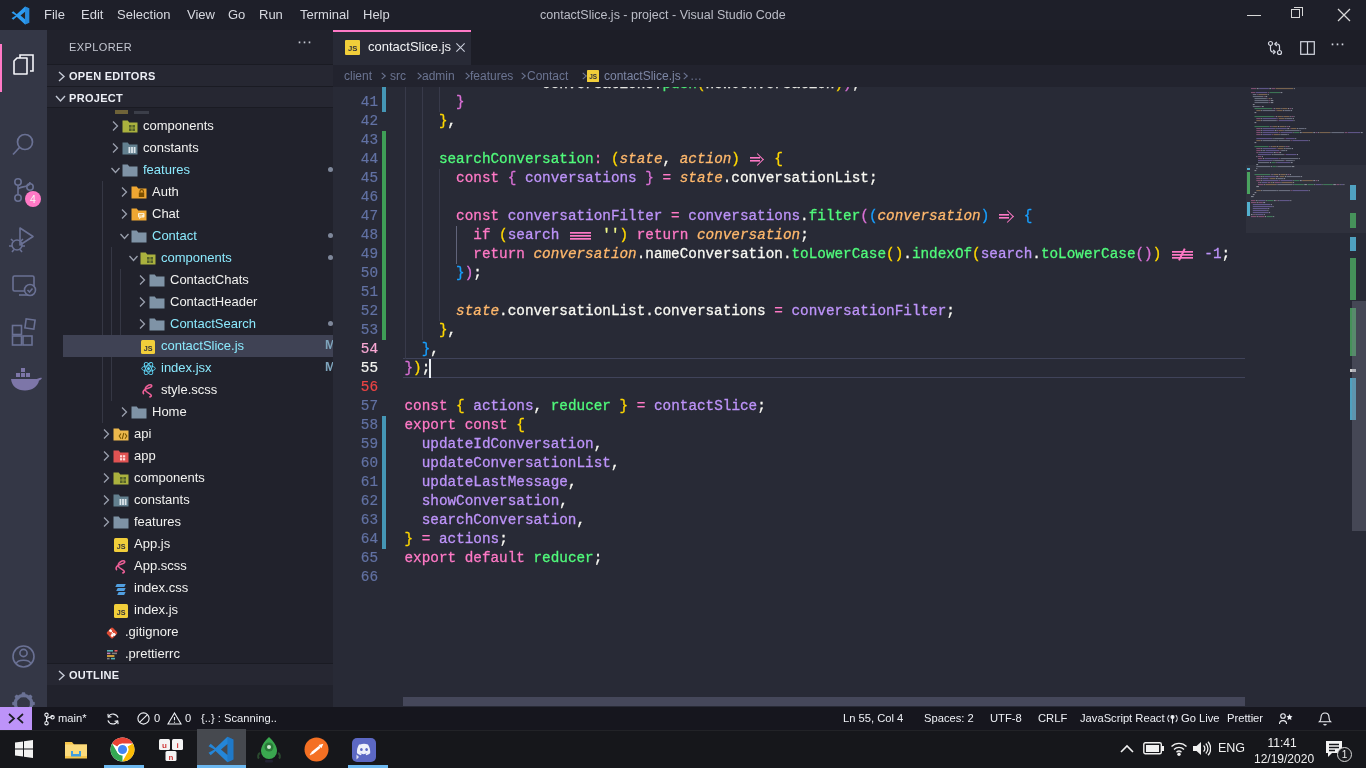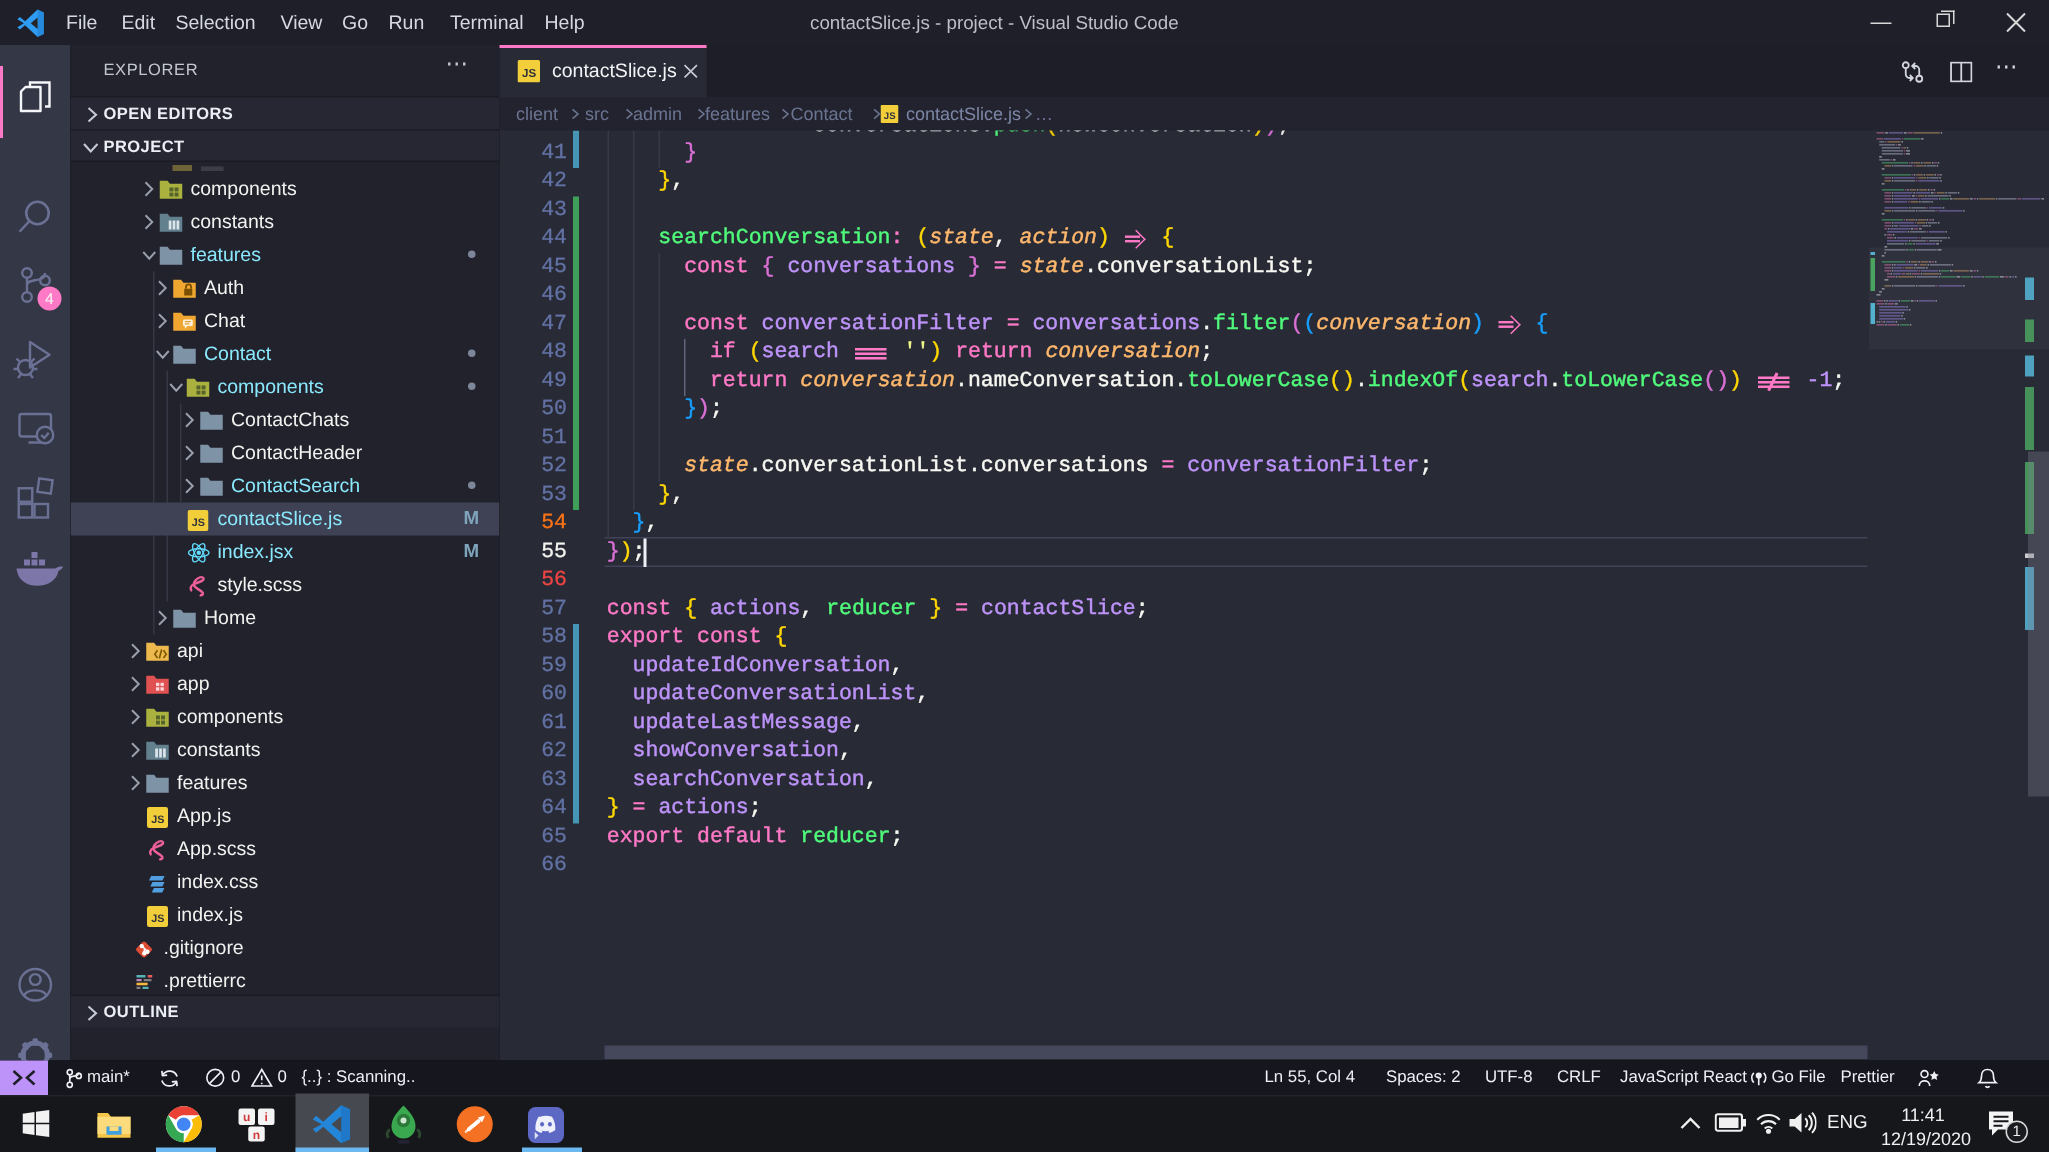--- a/index.html
+++ b/index.html
@@ -16,21 +16,21 @@
 .ln{position:absolute;width:45px;text-align:right;font-family:"Liberation Mono",monospace;font-size:14.33px;line-height:19px;height:19px;color:#6272a4;-webkit-text-stroke:0.2px currentColor}
 .k{color:#ff79c6}.g{color:#50fa7b}.p{color:#bd93f9}.o{color:#ffb86c;font-style:italic}.y{color:#f1fa8c}.w{color:#f8f8f2}
 .b1{color:#ffd700}.b2{color:#da70d6}.b3{color:#179fff}
 .lg2{display:inline-block;width:17.2px;height:19px;position:relative;vertical-align:top;background-image:linear-gradient(#ff79c6,#ff79c6),linear-gradient(#ff79c6,#ff79c6);background-size:10px 1.6px;background-position:1px 7.6px,1px 10.4px;background-repeat:no-repeat}
 .lg2:after{content:"";position:absolute;right:3.5px;top:5.3px;width:8px;height:8px;border-top:1.7px solid #ff79c6;border-right:1.7px solid #ff79c6;transform:rotate(45deg)}
 .lg3e{display:inline-block;width:25.8px;height:19px;position:relative;vertical-align:top;background-image:linear-gradient(#ff79c6,#ff79c6),linear-gradient(#ff79c6,#ff79c6),linear-gradient(#ff79c6,#ff79c6);background-size:21px 1.7px;background-position:2px 6.6px,2px 9.4px,2px 12.2px;background-repeat:no-repeat}
 .lg3n{display:inline-block;width:25.8px;height:19px;position:relative;vertical-align:top;background-image:linear-gradient(#ff79c6,#ff79c6),linear-gradient(#ff79c6,#ff79c6),linear-gradient(#ff79c6,#ff79c6);background-size:21px 1.7px;background-position:2px 6.6px,2px 9.4px,2px 12.2px;background-repeat:no-repeat}
 .lg3n:after{content:"";position:absolute;left:11.5px;top:3.2px;width:1.8px;height:12.6px;background:#ff79c6;transform:rotate(26deg)}
 .gitbar{position:absolute;left:49px;width:3.5px}
 .guide{position:absolute;width:1px;background:#383a4a}
-.row{position:absolute;left:0;width:286px;height:22px;color:#f2f2f0;font-size:13px}
+.row{position:absolute;left:16px;width:286px;height:22px;color:#f2f2f0;font-size:13px}
 .rtxt{position:absolute;top:0;height:22px;line-height:22px;white-space:nowrap}
 .cyan{color:#8be9fd}
 .shead{position:absolute;left:0;width:286px;height:22px;line-height:22px;background:#262732;color:#eceef5;font-size:11px;font-weight:bold;letter-spacing:.3px;border-top:1px solid #1a1b23}
 .sb-ic{position:absolute;left:0;width:47px;height:47px}
 #statusbar{position:absolute;left:0;top:707px;width:1366px;height:23px;background:#16161e;color:#eef0f5;font-size:11.2px}
 .st{position:absolute;top:0;height:23px;line-height:23px;white-space:nowrap}
 #taskbar{position:absolute;left:0;top:730px;width:1366px;height:38px;background:#16171b}
 </style>
 </head>
 <body>
@@ -516,21 +516,21 @@
 <div class="ln" style="top:62.8px;color:#6272a4">44</div>
 <div class="ln" style="top:81.8px;color:#6272a4">45</div>
 <div class="ln" style="top:100.8px;color:#6272a4">46</div>
 <div class="ln" style="top:119.8px;color:#6272a4">47</div>
 <div class="ln" style="top:138.8px;color:#6272a4">48</div>
 <div class="ln" style="top:157.8px;color:#6272a4">49</div>
 <div class="ln" style="top:176.8px;color:#6272a4">50</div>
 <div class="ln" style="top:195.8px;color:#6272a4">51</div>
 <div class="ln" style="top:214.8px;color:#6272a4">52</div>
 <div class="ln" style="top:233.8px;color:#6272a4">53</div>
-<div class="ln" style="top:252.8px;color:#f97316">54</div>
+<div class="ln" style="top:252.8px;color:#f9a8d4">54</div>
 <div class="ln" style="top:271.8px;color:#f4f4f0">55</div>
 <div class="ln" style="top:290.8px;color:#ef4444">56</div>
 <div class="ln" style="top:309.8px;color:#6272a4">57</div>
 <div class="ln" style="top:328.8px;color:#6272a4">58</div>
 <div class="ln" style="top:347.8px;color:#6272a4">59</div>
 <div class="ln" style="top:366.8px;color:#6272a4">60</div>
 <div class="ln" style="top:385.8px;color:#6272a4">61</div>
 <div class="ln" style="top:404.8px;color:#6272a4">62</div>
 <div class="ln" style="top:423.8px;color:#6272a4">63</div>
 <div class="ln" style="top:442.8px;color:#6272a4">64</div>
@@ -944,21 +944,21 @@
 <div class="st" style="left:990px">UTF-8</div>
 <div class="st" style="left:1038px">CRLF</div>
 <div class="st" style="left:1080px">JavaScript React</div>
 <svg class="abs" style="left:1166px;top:5px" width="13" height="13" viewBox="0 0 13 13">
         <g fill="none" stroke="#eef0f5" stroke-width="1.1">
           <circle cx="6.5" cy="5" r="1.5" fill="#eef0f5"></circle>
           <path d="M3.2 8.3 a4.7 4.7 0 0 1 0-6.6 M9.8 1.7 a4.7 4.7 0 0 1 0 6.6" transform="translate(0 1.5)"></path>
           <path d="M6.5 6.5 v5"></path>
         </g>
       </svg>
-<div class="st" style="left:1181px">Go File</div>
+<div class="st" style="left:1181px">Go Live</div>
 <div class="st" style="left:1227px">Prettier</div>
 <svg class="abs" style="left:1278px;top:5px" width="16" height="14" viewBox="0 0 16 14">
         <g fill="none" stroke="#eef0f5" stroke-width="1.1">
           <circle cx="5" cy="4" r="2.3"></circle>
           <path d="M1.5 12 c0-4.5 7-4.5 7 0"></path>
           <path d="M11.5 2 l1 2 l2 0.3 l-1.5 1.5 l0.4 2.2 l-1.9-1 l-1.9 1 l0.4-2.2 L8.5 4.3 l2-0.3 z" fill="#eef0f5" stroke="none"></path>
         </g>
       </svg>
 <svg class="abs" style="left:1318px;top:4px" width="14" height="15" viewBox="0 0 14 15">
         <g fill="none" stroke="#eef0f5" stroke-width="1.1">

